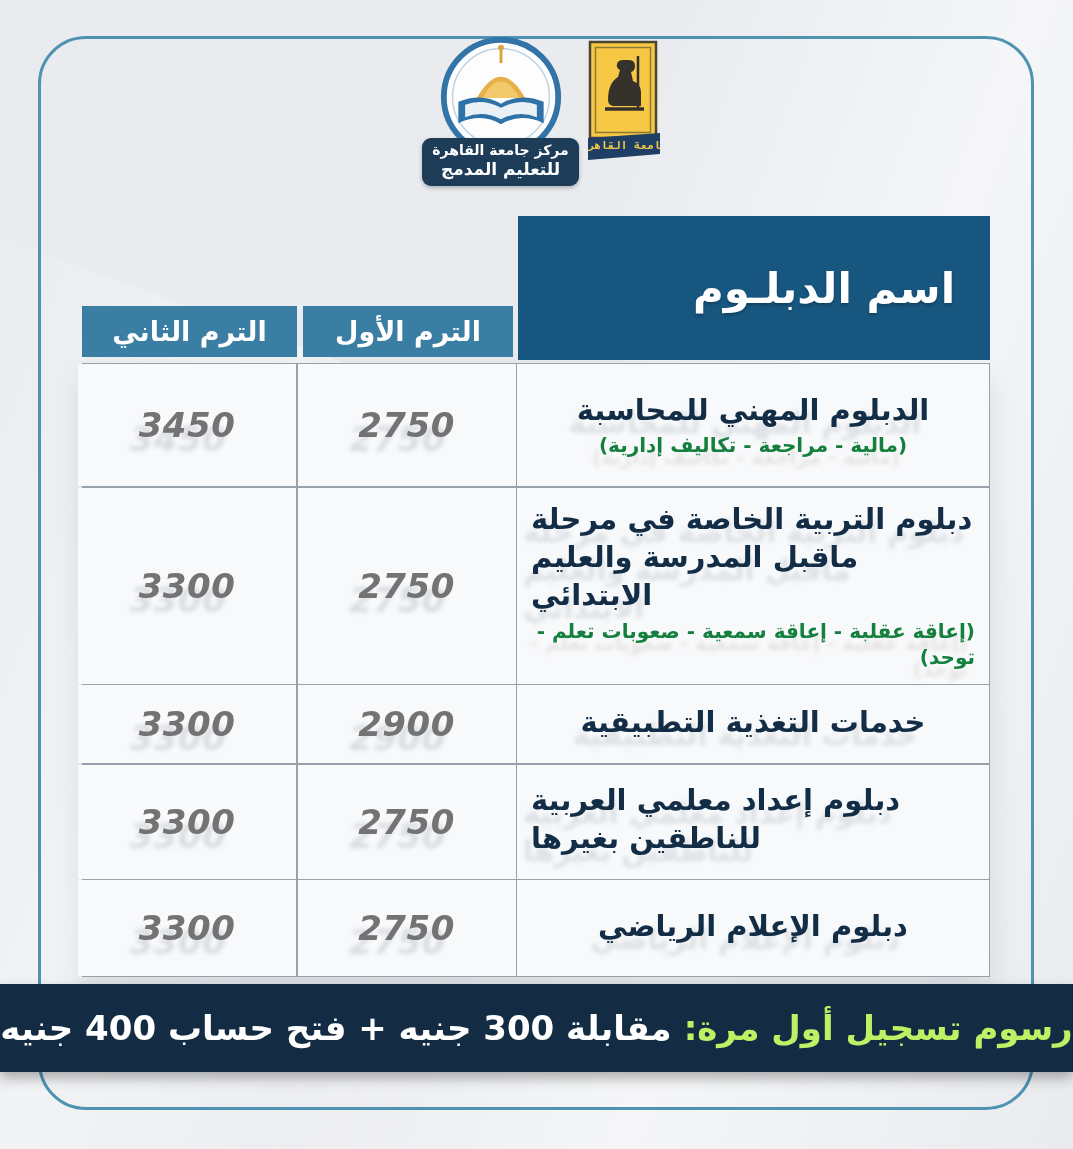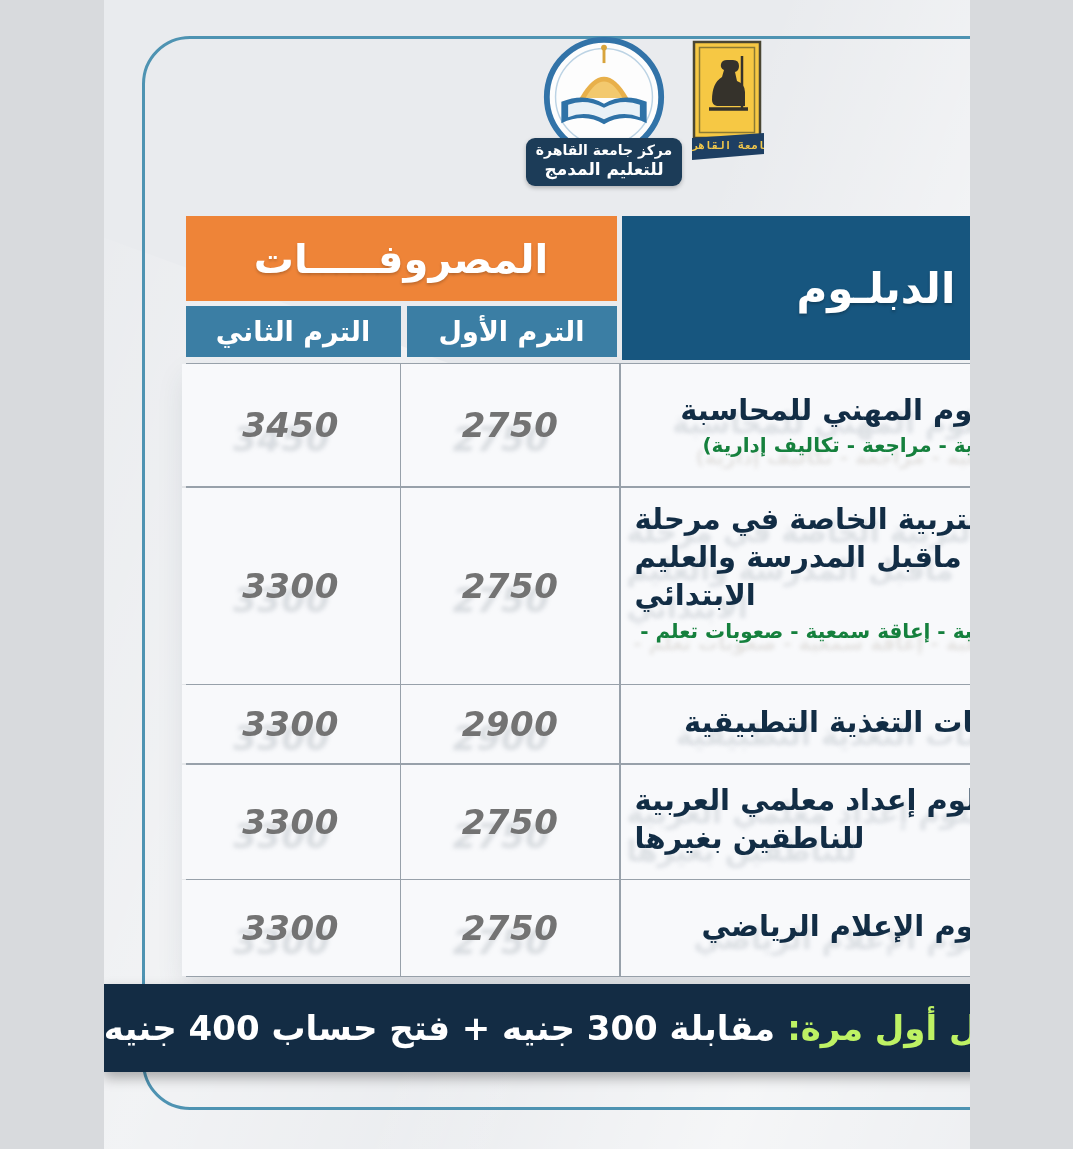--- a/index.html
+++ b/index.html
@@ -1,21 +1,21 @@
 <!DOCTYPE html>
 <html lang="ar" dir="rtl"><head>
 <meta charset="utf-8">
 <style>
   * { margin: 0; padding: 0; box-sizing: border-box; }
   html, body { background: #d8dadd; }
   body { font-family: "DejaVu Sans", sans-serif; }
 
   .canvas {
     position: relative;
-    width: 866px;
+    width: 1073px;
     height: 1149px;
     margin: 0 auto;
     background: #e9ebee;
     overflow: hidden;
     direction: rtl;
   }
 
   
   .streak { position: absolute; pointer-events: none; z-index: 0; }
   .streak-1 {
@@ -197,21 +197,20 @@
       <line x1="17" y1="69" x2="56" y2="69" stroke="#35322b" stroke-width="3.5"></line>
       <path d="M0 98 L72 93 L72 114 L0 120 Z" fill="#1e3f63"></path>
       <text x="36" y="109" font-size="11" font-weight="bold" fill="#f2c84b" text-anchor="middle">جامعة القاهرة</text>
     </svg>
   </div>
 
   <div class="fees-table">
 
     <div class="header-grid">
       <div class="hdr hdr-diploma">اسم الدبلـوم</div>
-      <div class="hdr hdr-fees">المصروفـــــات</div>
       <div class="hdr hdr-term2">الترم الثاني</div>
       <div class="hdr hdr-term1">الترم الأول</div>
     </div>
 
     <div class="body-grid">
 
       <div class="cell name">
         <div class="dip-name">الدبلوم المهني للمحاسبة</div>
         <div class="dip-sub">(مالية - مراجعة - تكاليف إدارية)</div>
       </div>

